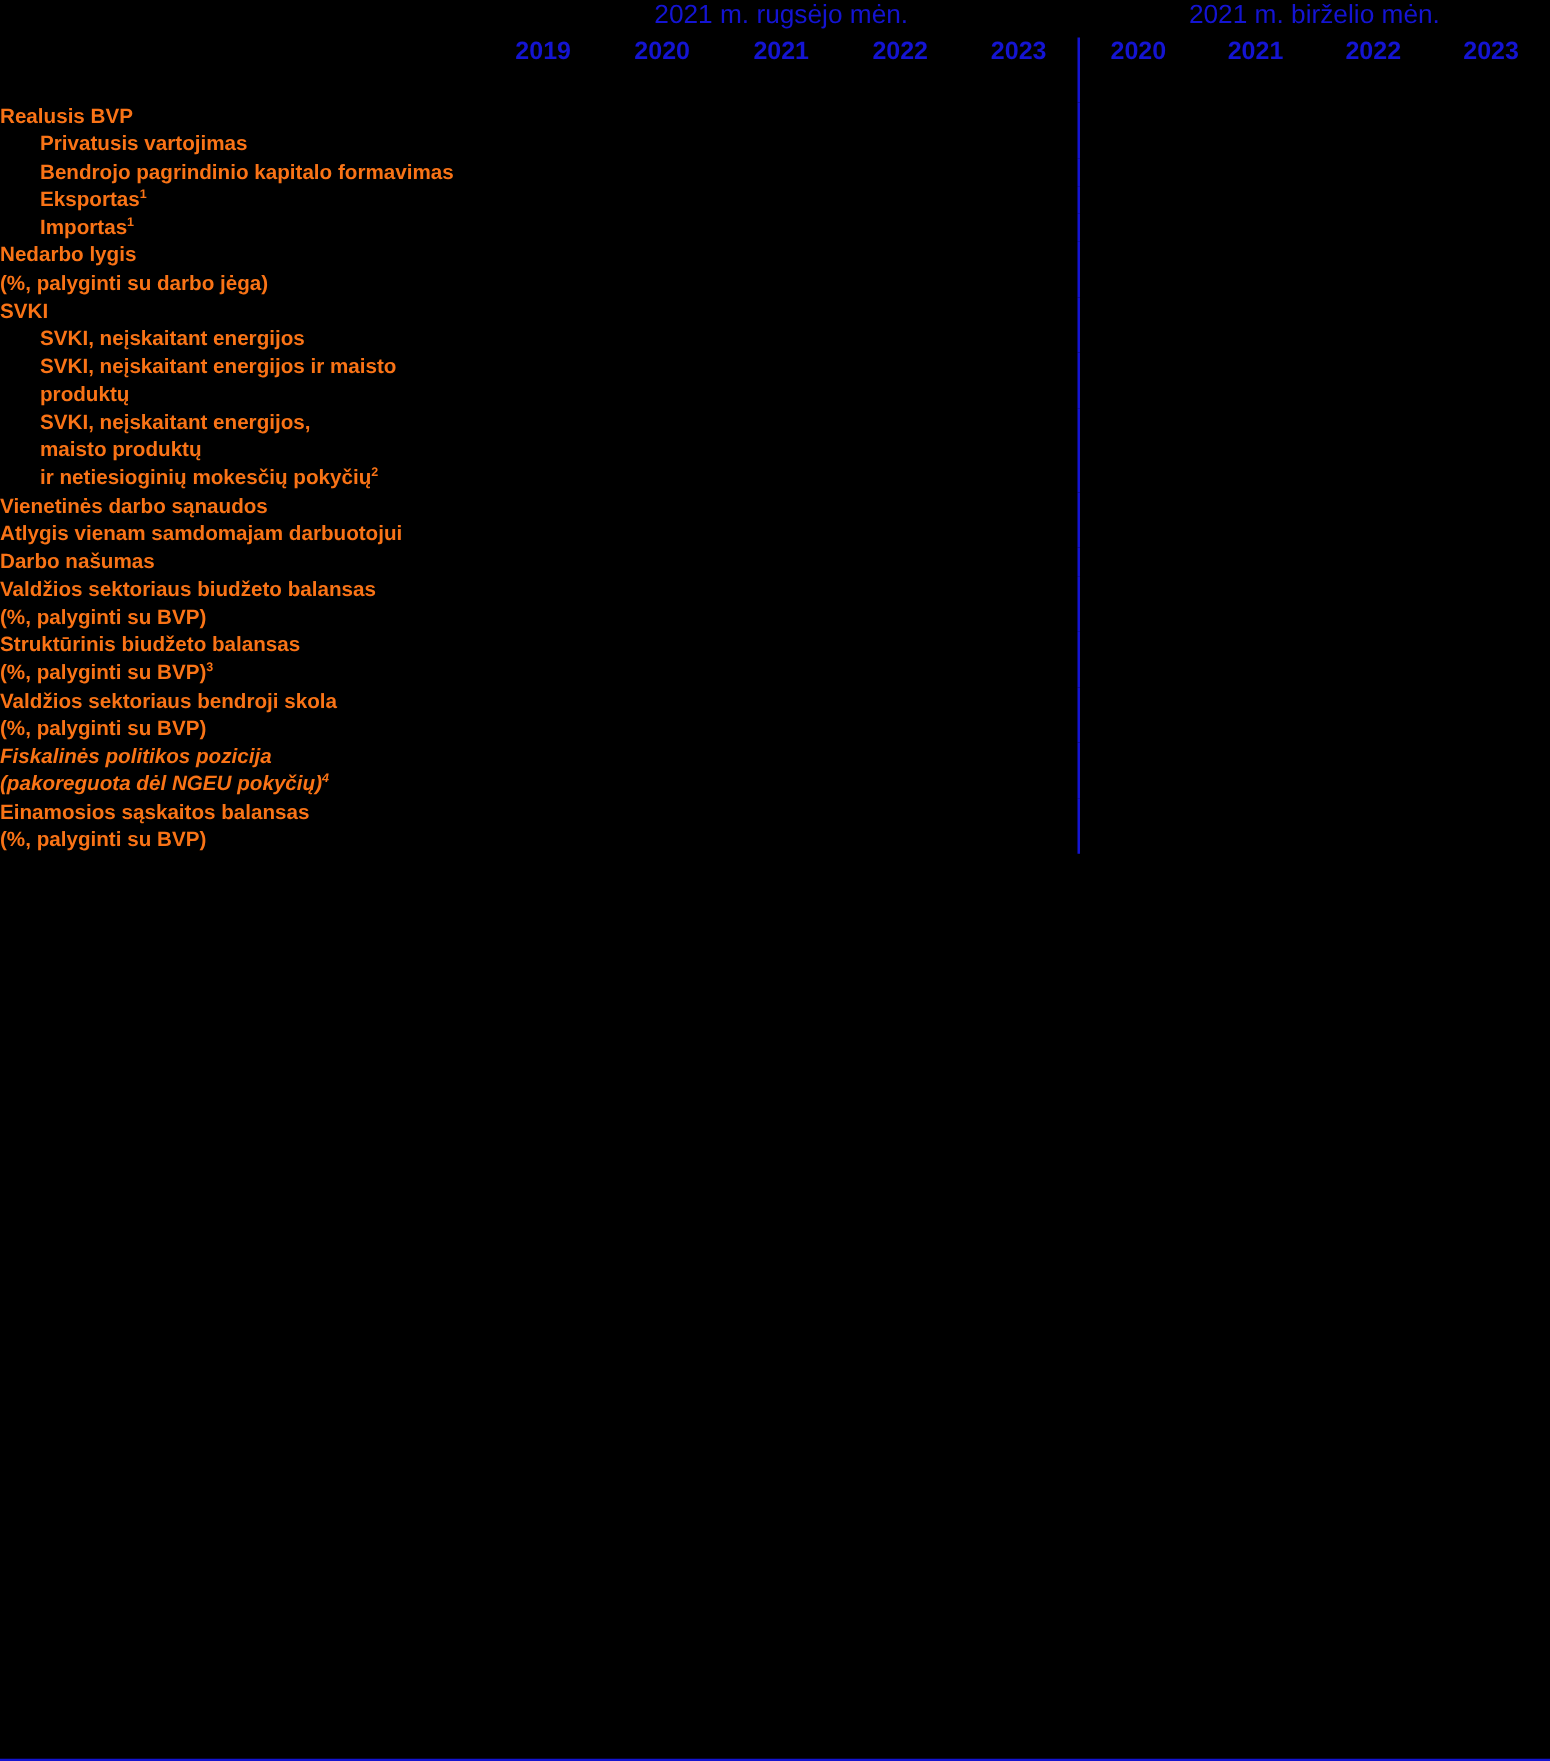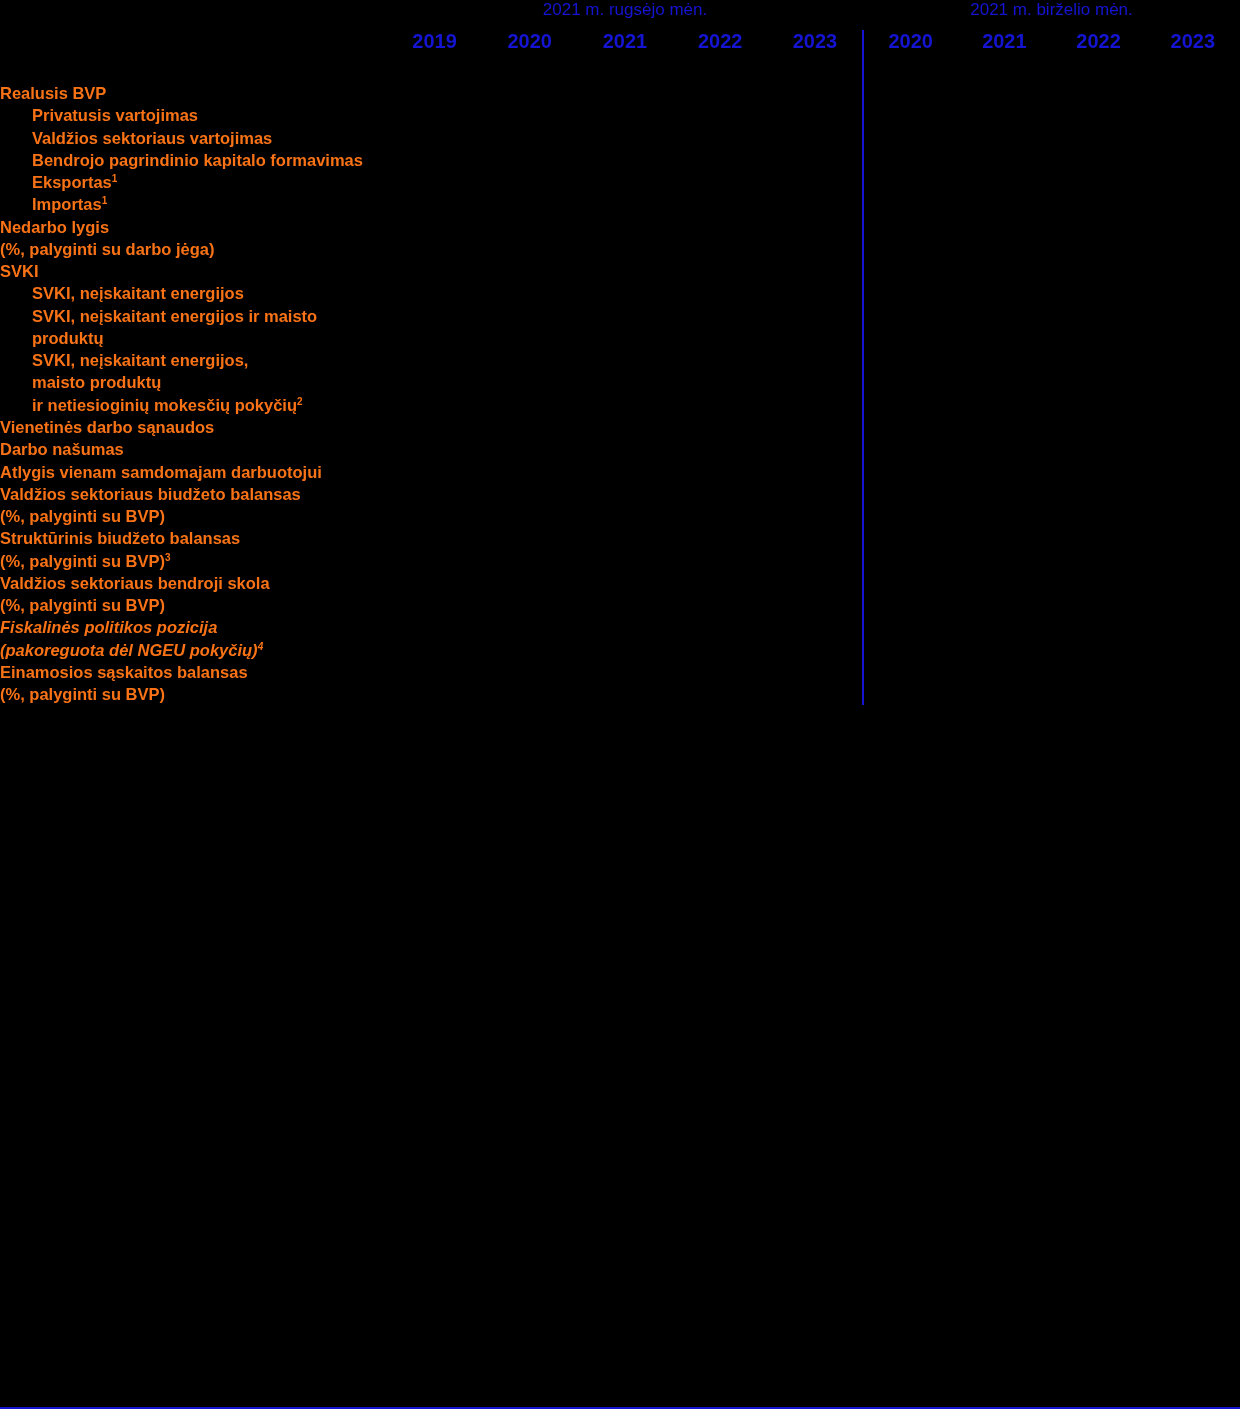--- a/index.html
+++ b/index.html
@@ -32,21 +32,21 @@
     border: 0;
   }
   
   col.label-col { width: 386px; }
   col.y-col     { width: 95px; }
   col.y-col-w   { width: 94px; }
 
   
   .group-head {
     text-align: center;
-    font-size: 17px;
+    font-size: 21px;
     font-weight: 400;
     color: #1414d2;
     padding: 8px 0 10px 0;
     border-bottom: 2px solid #1414d2;
     height: 30px;
     box-sizing: border-box;
   }
   .group-sep {
     border-left: 2px solid #1414d2;
     text-align: center;
@@ -173,32 +173,20 @@
           <td class="cell plain">&nbsp;</td>
           <td class="cell plain">&nbsp;</td>
           <td class="cell plain">&nbsp;</td>
           <td class="cell plain">&nbsp;</td>
           <td class="cell group-divider">&nbsp;</td>
           <td class="cell plain">&nbsp;</td>
           <td class="cell plain">&nbsp;</td>
           <td class="cell plain">&nbsp;</td>
         </tr>
         <tr>
-          <td class="row-label indent"><span>Valdžios sektoriaus vartojimas</span></td>
-          <td class="cell">&nbsp;</td>
-          <td class="cell plain">&nbsp;</td>
-          <td class="cell plain">&nbsp;</td>
-          <td class="cell plain">&nbsp;</td>
-          <td class="cell plain">&nbsp;</td>
-          <td class="cell group-divider">&nbsp;</td>
-          <td class="cell plain">&nbsp;</td>
-          <td class="cell plain">&nbsp;</td>
-          <td class="cell plain">&nbsp;</td>
-        </tr>
-        <tr>
           <td class="row-label indent"><span>Bendrojo pagrindinio kapitalo formavimas</span></td>
           <td class="cell">&nbsp;</td>
           <td class="cell plain">&nbsp;</td>
           <td class="cell plain">&nbsp;</td>
           <td class="cell plain">&nbsp;</td>
           <td class="cell plain">&nbsp;</td>
           <td class="cell group-divider">&nbsp;</td>
           <td class="cell plain">&nbsp;</td>
           <td class="cell plain">&nbsp;</td>
           <td class="cell plain">&nbsp;</td>
@@ -293,33 +281,33 @@
           <td class="cell plain">&nbsp;</td>
           <td class="cell plain">&nbsp;</td>
           <td class="cell plain">&nbsp;</td>
           <td class="cell plain">&nbsp;</td>
           <td class="cell group-divider">&nbsp;</td>
           <td class="cell plain">&nbsp;</td>
           <td class="cell plain">&nbsp;</td>
           <td class="cell plain">&nbsp;</td>
         </tr>
         <tr>
+          <td class="row-label"><span>Atlygis vienam samdomajam darbuotojui</span></td>
+          <td class="cell">&nbsp;</td>
+          <td class="cell plain">&nbsp;</td>
+          <td class="cell plain">&nbsp;</td>
+          <td class="cell plain">&nbsp;</td>
+          <td class="cell plain">&nbsp;</td>
+          <td class="cell group-divider">&nbsp;</td>
+          <td class="cell plain">&nbsp;</td>
+          <td class="cell plain">&nbsp;</td>
+          <td class="cell plain">&nbsp;</td>
+        </tr>
+        <tr>
           <td class="row-label"><span>Darbo našumas</span></td>
-          <td class="cell">&nbsp;</td>
-          <td class="cell plain">&nbsp;</td>
-          <td class="cell plain">&nbsp;</td>
-          <td class="cell plain">&nbsp;</td>
-          <td class="cell plain">&nbsp;</td>
-          <td class="cell group-divider">&nbsp;</td>
-          <td class="cell plain">&nbsp;</td>
-          <td class="cell plain">&nbsp;</td>
-          <td class="cell plain">&nbsp;</td>
-        </tr>
-        <tr>
-          <td class="row-label"><span>Atlygis vienam samdomajam darbuotojui</span></td>
           <td class="cell">&nbsp;</td>
           <td class="cell plain">&nbsp;</td>
           <td class="cell plain">&nbsp;</td>
           <td class="cell plain">&nbsp;</td>
           <td class="cell plain">&nbsp;</td>
           <td class="cell group-divider">&nbsp;</td>
           <td class="cell plain">&nbsp;</td>
           <td class="cell plain">&nbsp;</td>
           <td class="cell plain">&nbsp;</td>
         </tr>

